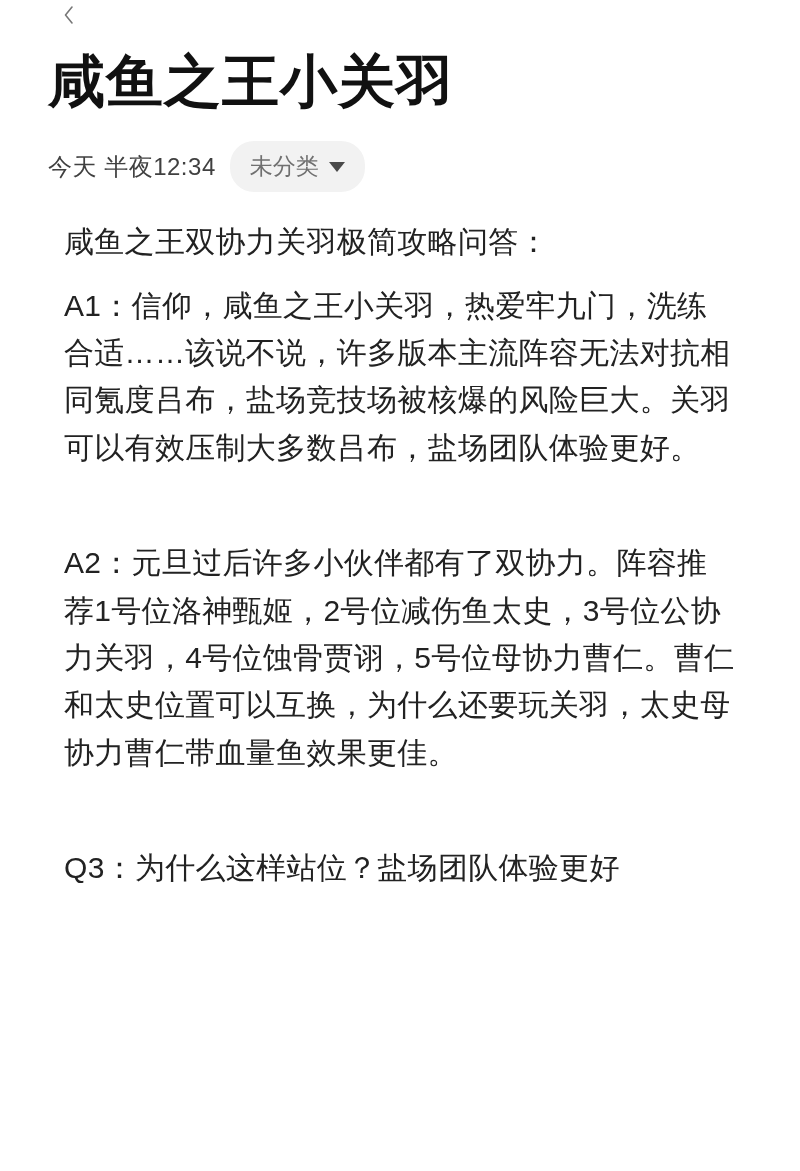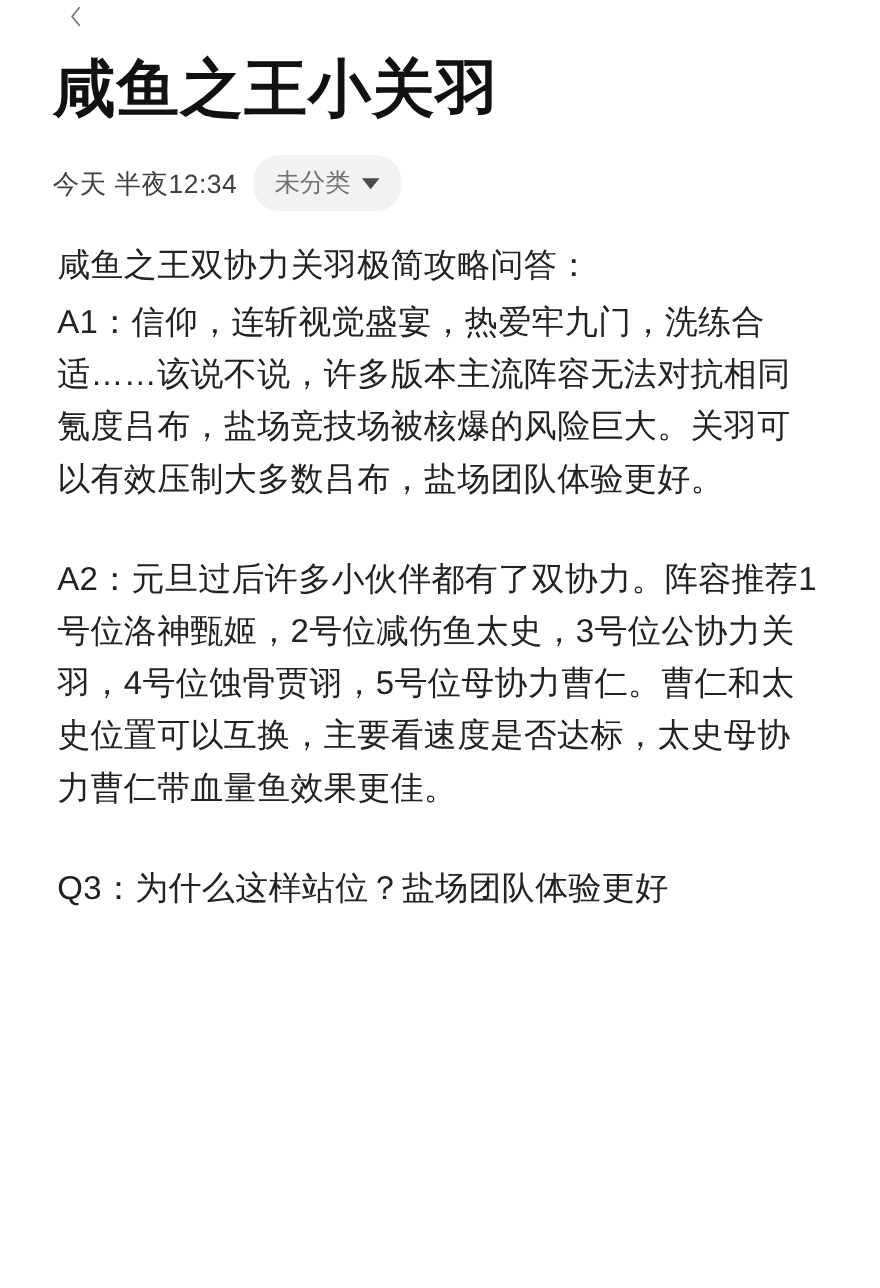--- a/index.html
+++ b/index.html
@@ -82,21 +82,21 @@
   }
 
   .body-text {
     margin-top: 26px;
     font-size: 30px;
     line-height: 1.58;
     color: #222222;
     letter-spacing: 0.3px;
   }
   .body-text p {
-    margin: 4px;
+    margin: 16px;
   }
   .body-text p.blank {
     height: 36px;
   }
   .body-text p.clip {
     overflow: hidden;
   }
 </style>
 </head>
 <body>
@@ -116,20 +116,20 @@
   <div class="meta-row">
     <span class="meta-date">今天 半夜12:34</span>
     <span class="category-chip">
       <span class="chip-label">未分类</span>
       <span class="chev"></span>
     </span>
   </div>
 
   <div class="body-text">
     <p>咸鱼之王双协力关羽极简攻略问答：</p>
-    <p>A1：信仰，连斩视觉盛宴，热爱牢九门，洗练合适……该说不说，许多版本主流阵容无法对抗相同氪度吕布，盐场竞技场被核爆的风险巨大。关羽可以有效压制大多数吕布，盐场团队体验更好。</p>
+    <p>A1：信仰，咸鱼之王小关羽，热爱牢九门，洗练合适……该说不说，许多版本主流阵容无法对抗相同氪度吕布，盐场竞技场被核爆的风险巨大。关羽可以有效压制大多数吕布，盐场团队体验更好。</p>
     <p class="blank"></p>
-    <p>A2：元旦过后许多小伙伴都有了双协力。阵容推荐1号位洛神甄姬，2号位减伤鱼太史，3号位公协力关羽，4号位蚀骨贾诩，5号位母协力曹仁。曹仁和太史位置可以互换，主要看速度是否达标，太史母协力曹仁带血量鱼效果更佳。</p>
+    <p>A2：元旦过后许多小伙伴都有了双协力。阵容推荐1号位洛神甄姬，2号位减伤鱼太史，3号位公协力关羽，4号位蚀骨贾诩，5号位母协力曹仁。曹仁和太史位置可以互换，为什么还要玩关羽，太史母协力曹仁带血量鱼效果更佳。</p>
     <p class="blank"></p>
     <p class="clip">Q3：为什么这样站位？盐场团队体验更好</p>
   </div>
 
 </div>
 
 </body></html>

